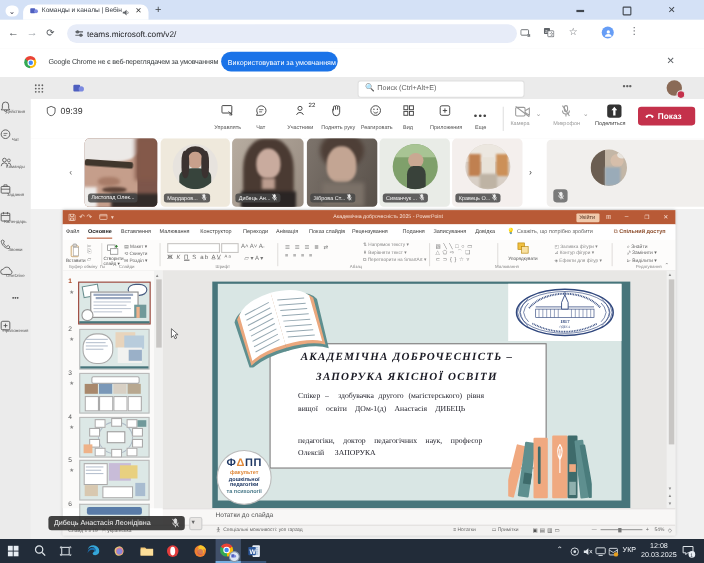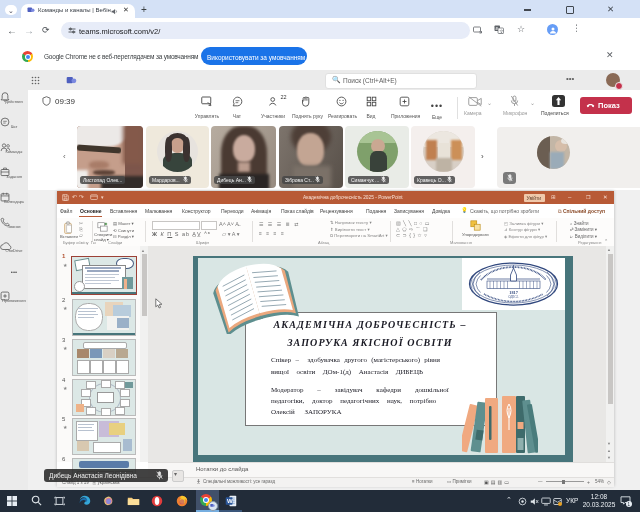--- a/index.html
+++ b/index.html
@@ -625,22 +625,21 @@
       <text x="95" y="74" font-size="6" fill="#31487e" text-anchor="middle" font-family="Liberation Serif">ОДЕСА</text>
       <path d="M14 46 q3 -16 14 -24 M14 46 q3 16 14 24 M9 46 q2 -13 9 -20 M9 46 q2 13 9 20 M20 46 q2 -11 9 -17 M20 46 q2 11 9 17" stroke="#31487e" stroke-width="1.2" fill="none"></path>
       <path d="M176 46 q-3 -16 -14 -24 M176 46 q-3 16 -14 24 M181 46 q-2 -13 -9 -20 M181 46 q-2 13 -9 20 M170 46 q-2 -11 -9 -17 M170 46 q-2 11 -9 17" stroke="#31487e" stroke-width="1.2" fill="none"></path>
     </svg>
   </div>
 
   <div class="abs" style="left:245px;top:312px;width:250px;height:112px;background:#fff;border:0.8px solid #777;"></div>
   <div class="abs" style="left:245px;top:312px;width:250px;height:38px;text-align:center;font-family:'Liberation Serif',serif;font-style:italic;font-weight:bold;color:#1a1a24;font-size:10px;line-height:17.5px;letter-spacing:1.15px;padding-top:4px;">АКАДЕМІЧНА ДОБРОЧЕСНІСТЬ –<br>ЗАПОРУКА ЯКІСНОЇ ОСВІТИ</div>
   <div class="abs txt" style="left:271px;top:356px;font-family:'Liberation Serif',serif;color:#1a1a24;font-size:7px;word-spacing:2.5px;">Спікер –&nbsp; здобувачка другого (магістерського) рівня</div>
   <div class="abs txt" style="left:271px;top:368px;font-family:'Liberation Serif',serif;color:#1a1a24;font-size:7px;word-spacing:5.8px;">вищої освіти ДОм-1(д) Анастасія ДИБЕЦЬ</div>
-  <div class="abs txt" style="left:271px;top:386px;font-family:'Liberation Serif',serif;color:#1a1a24;font-size:7px;word-spacing:5.2px;">Модератор&nbsp; –&nbsp; завідувач&nbsp; кафедри&nbsp; дошкільної</div>
-  <div class="abs txt" style="left:271px;top:397px;font-family:'Liberation Serif',serif;color:#1a1a24;font-size:7px;word-spacing:6px;">педагогіки, доктор педагогічних наук, потрібно</div>
+  <div class="abs txt" style="left:271px;top:397px;font-family:'Liberation Serif',serif;color:#1a1a24;font-size:7px;word-spacing:6px;">педагогіки, доктор педагогічних наук, професор</div>
   <div class="abs txt" style="left:271px;top:408px;font-family:'Liberation Serif',serif;color:#1a1a24;font-size:7px;word-spacing:8px;">Олексій ЗАПОРУКА</div>
 
   <div class="abs" style="left:209px;top:254px;width:90px;height:80px;">
     <svg width="90" height="80" viewBox="0 0 90 80">
       <g transform="rotate(-16 45 40)">
         <path d="M6 28 Q12 16 45 14 L47 66 Q20 66 8 74 Z" fill="#5e8f8f"></path>
         <path d="M84 28 Q78 16 45 14 L43 66 Q70 66 82 74 Z" fill="#5e8f8f"></path>
         <path d="M9 26 Q16 15 45 13 L45 63 Q22 63 10 70 Z" fill="#eba87e"></path>
         <path d="M81 26 Q74 15 45 13 L45 63 Q68 63 80 70 Z" fill="#eba87e"></path>
         <path d="M12 23 Q20 12 45 11 L45 60 Q24 60 12 66 Z" fill="#ffffff"></path>
@@ -660,20 +659,27 @@
             <line x1="49" y1="34" x2="73" y2="39"></line>
             <line x1="49" y1="39" x2="73" y2="44"></line>
             <line x1="49" y1="44" x2="73" y2="49"></line>
             <line x1="49" y1="49" x2="73" y2="54"></line>
             <line x1="49" y1="54" x2="73" y2="59"></line>
         </g>
       </g>
     </svg>
   </div>
 
+  <div class="abs" style="left:197px;top:409px;width:48px;height:48px;border-radius:50%;background:#fff;border:0.8px solid #bbb;text-align:center;overflow:hidden;">
+    <div style="margin-top:7px;font-size:10px;font-weight:bold;color:#1f3864;line-height:10px;letter-spacing:0.5px;">Ф<span style="color:#e08a3c;">Δ</span>ПП</div>
+    <div style="font-size:5px;font-weight:bold;color:#e08a3c;line-height:5.6px;margin-top:1px;">факультет</div>
+    <div style="font-size:5px;font-weight:bold;color:#1f3864;line-height:5.6px;">дошкільної</div>
+    <div style="font-size:5px;font-weight:bold;color:#1f3864;line-height:5.6px;">педагогіки</div>
+    <div style="font-size:5px;font-weight:bold;color:#4a7a8a;line-height:5.6px;">та психології</div>
+  </div>
 
   <div class="abs" style="left:462px;top:390px;width:76px;height:66px;">
     <svg width="76" height="66" viewBox="0 0 76 66">
       <g>
         <rect x="2" y="14" width="9" height="48" rx="1" fill="#f0a980" transform="rotate(14 6 38)"></rect>
         <rect x="12" y="12" width="10" height="50" rx="1" fill="#5e8f8f" transform="rotate(8 17 37)"></rect>
         <rect x="14" y="40" width="7" height="10" fill="#3e6b6b" transform="rotate(8 17 45)"></rect>
         <rect x="23" y="8" width="13" height="55" rx="1" fill="#f0a980"></rect>
         <rect x="27" y="16" width="2.5" height="34" rx="1" fill="#3e6b6b"></rect>
         <rect x="37" y="10" width="3" height="53" fill="#e8e4de"></rect>

